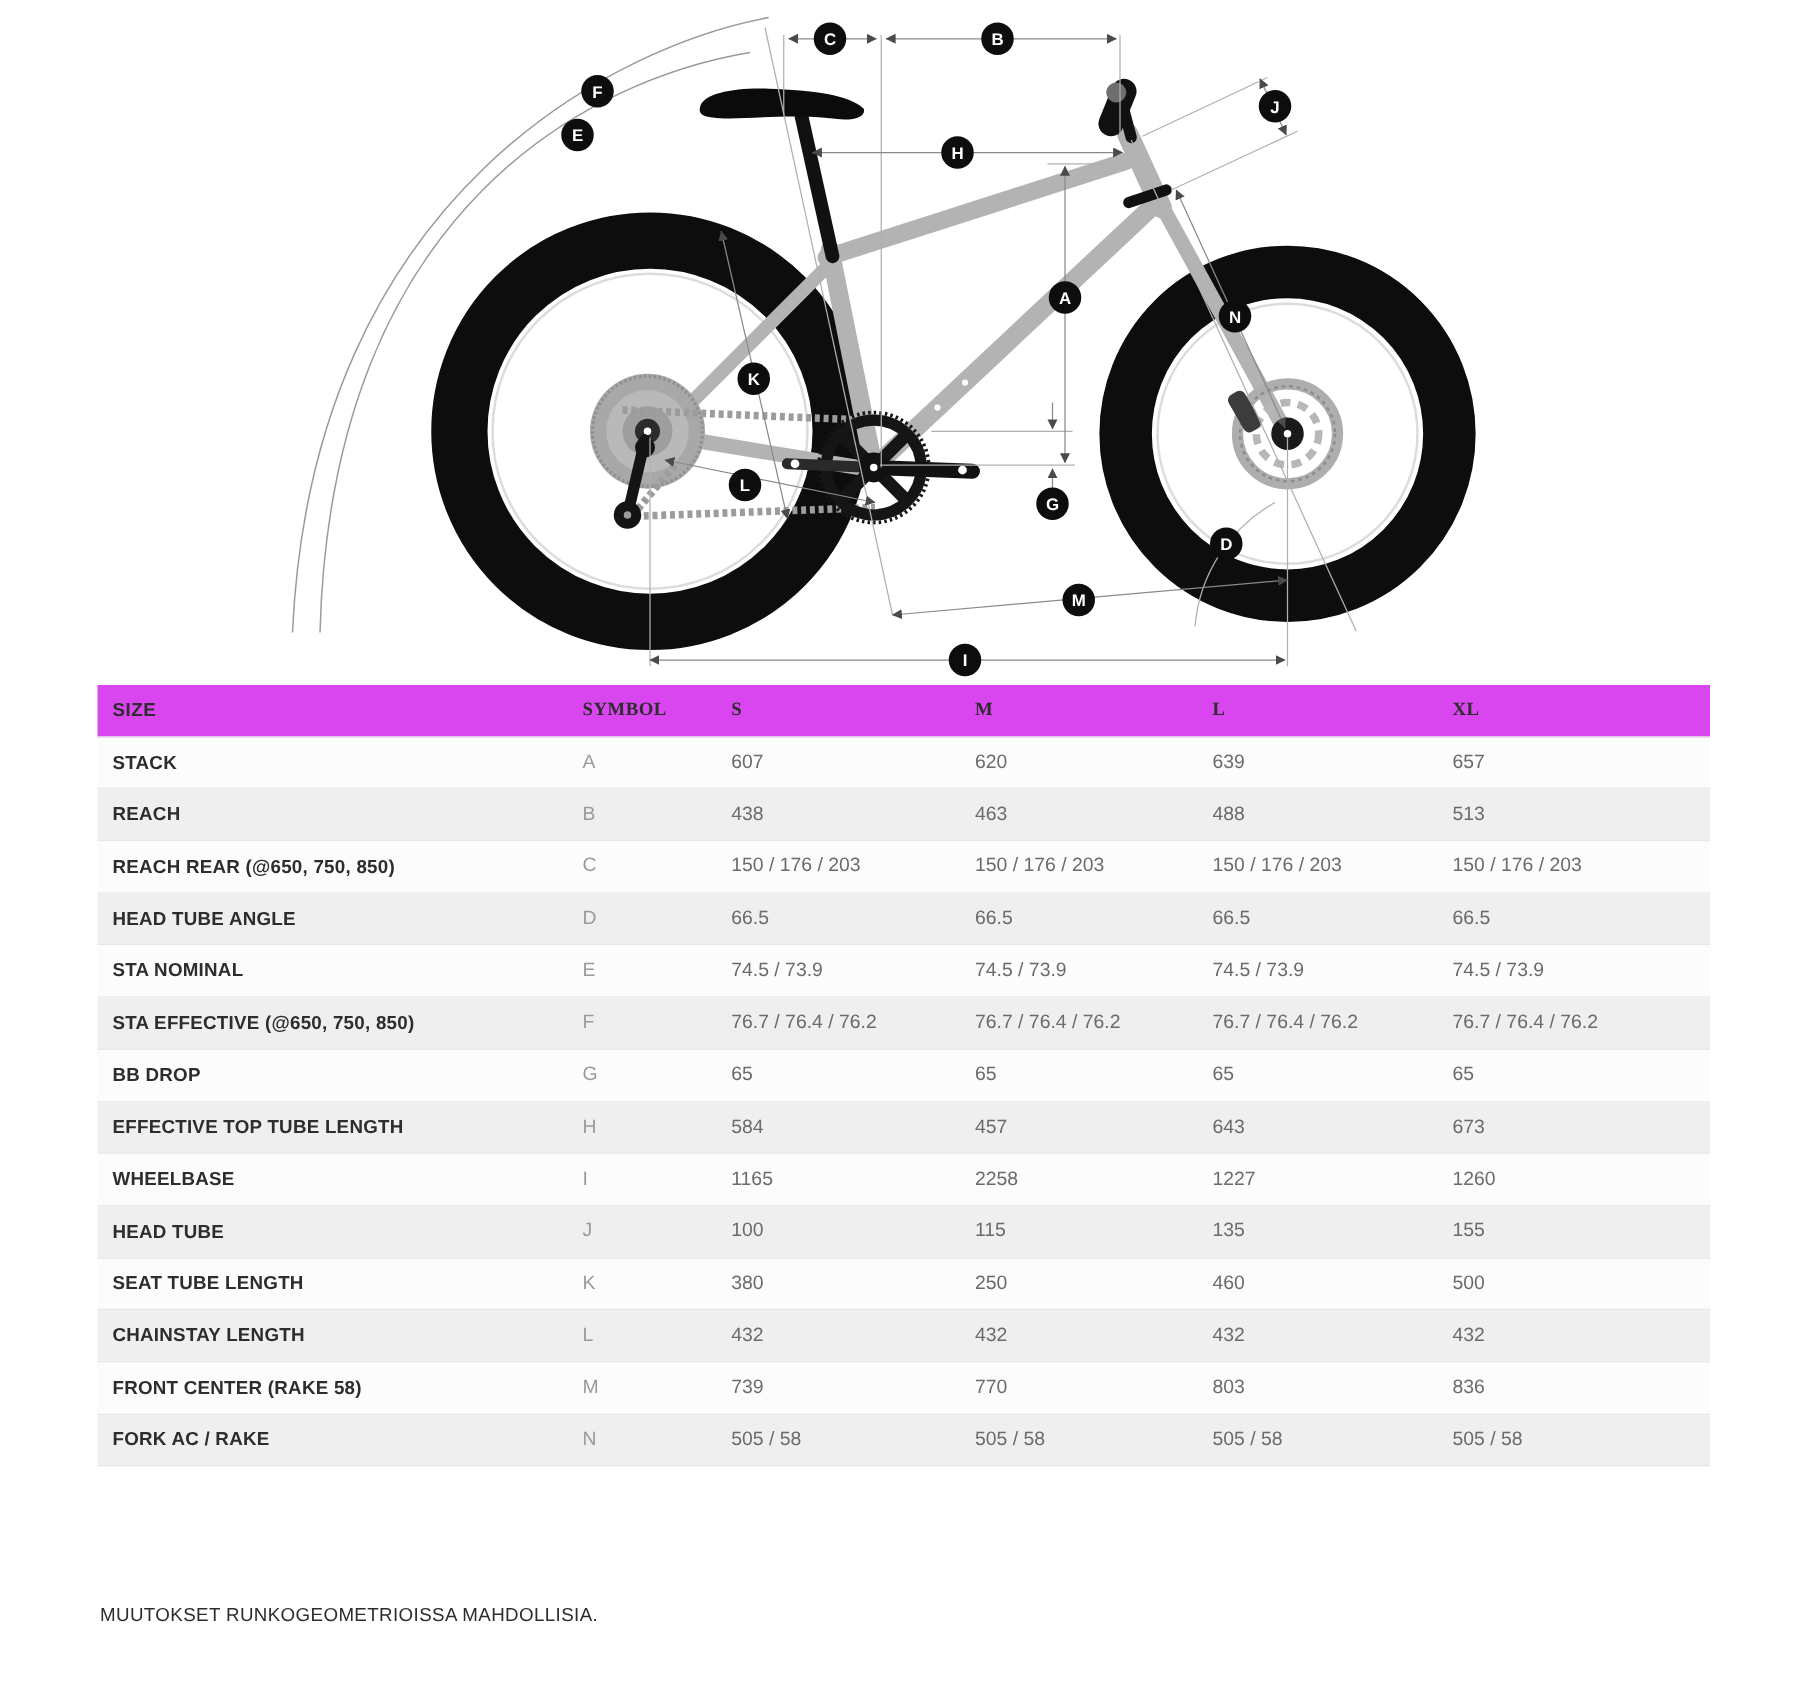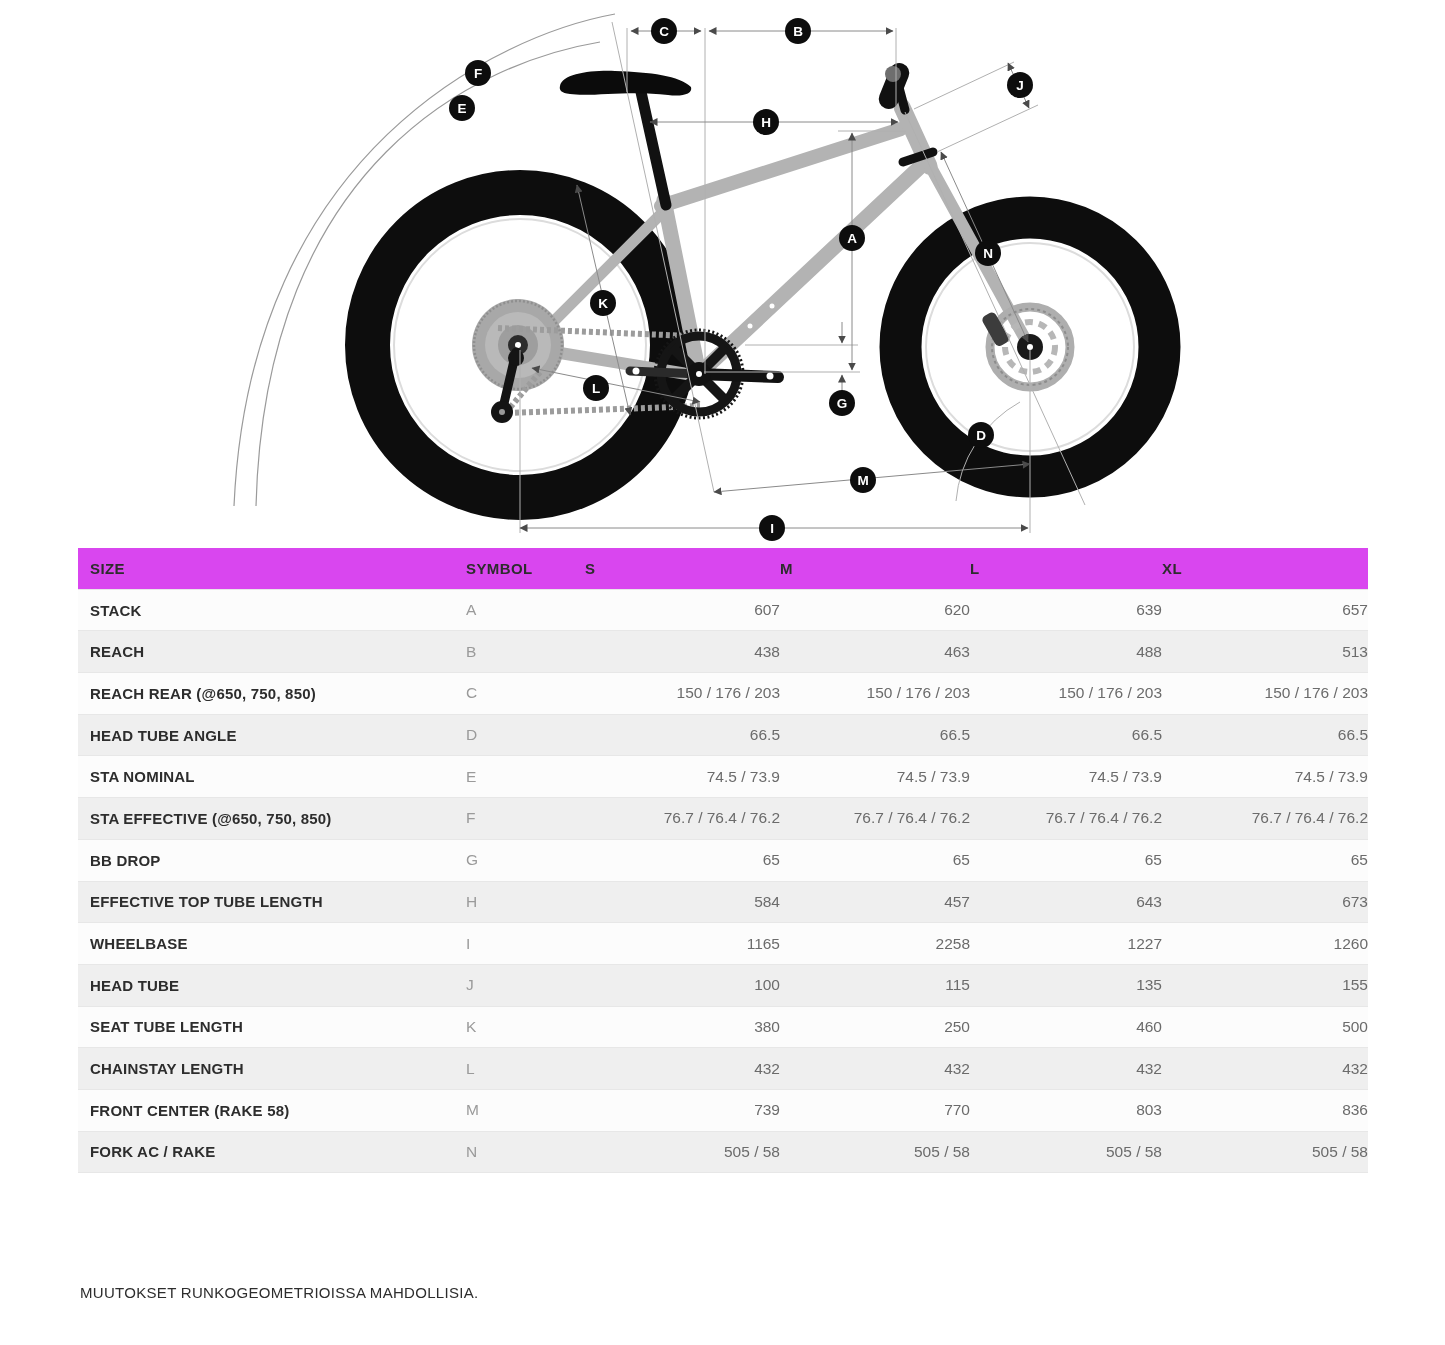--- a/index.html
+++ b/index.html
@@ -19,23 +19,23 @@
   
   #geo-table{position:absolute;top:548px;left:78px;width:1290px;}
   .t-row{display:grid;grid-template-columns:388px 119px 195px 190px 192px 1fr;
          align-items:center;height:41.7px;box-sizing:border-box;
          border-bottom:1px solid #e7e7e7;}
   .t-head{background:#d946ef;}
   .t-body .t-row:nth-child(odd){background:#fcfcfc;}
   .t-body .t-row:nth-child(even){background:#efefef;}
   .c-label{font-weight:700;font-size:15px;color:#2d2d2d;letter-spacing:.2px;padding-left:12px;}
   .t-head .c-label{letter-spacing:.4px;}
-  .c-head{font-weight:700;font-size:15px;color:#2d2d2d;letter-spacing:.4px;}
+  .c-head{font-weight:700;font-size:15px;color:#2d2d2d;letter-spacing:.4px;font-family:Liberation Serif, serif;}
   .c-symbol{font-size:15.5px;color:#9a9a9a;}
-  .c-val{font-size:15.5px;color:#6b6b6b;text-align:right;}
+  .c-val{font-size:15.5px;color:#6b6b6b;}
   .unit{font-size:12px;color:#6b6b6b;}
 
   
   #footer-note{position:absolute;top:1284px;left:80px;font-weight:400;
                font-size:15px;color:#2d2d2d;letter-spacing:.3px;}
 </style>
 </head>
 <body>
 
 <svg id="diagram" width="1445" height="546" viewBox="0 0 1445 546">

